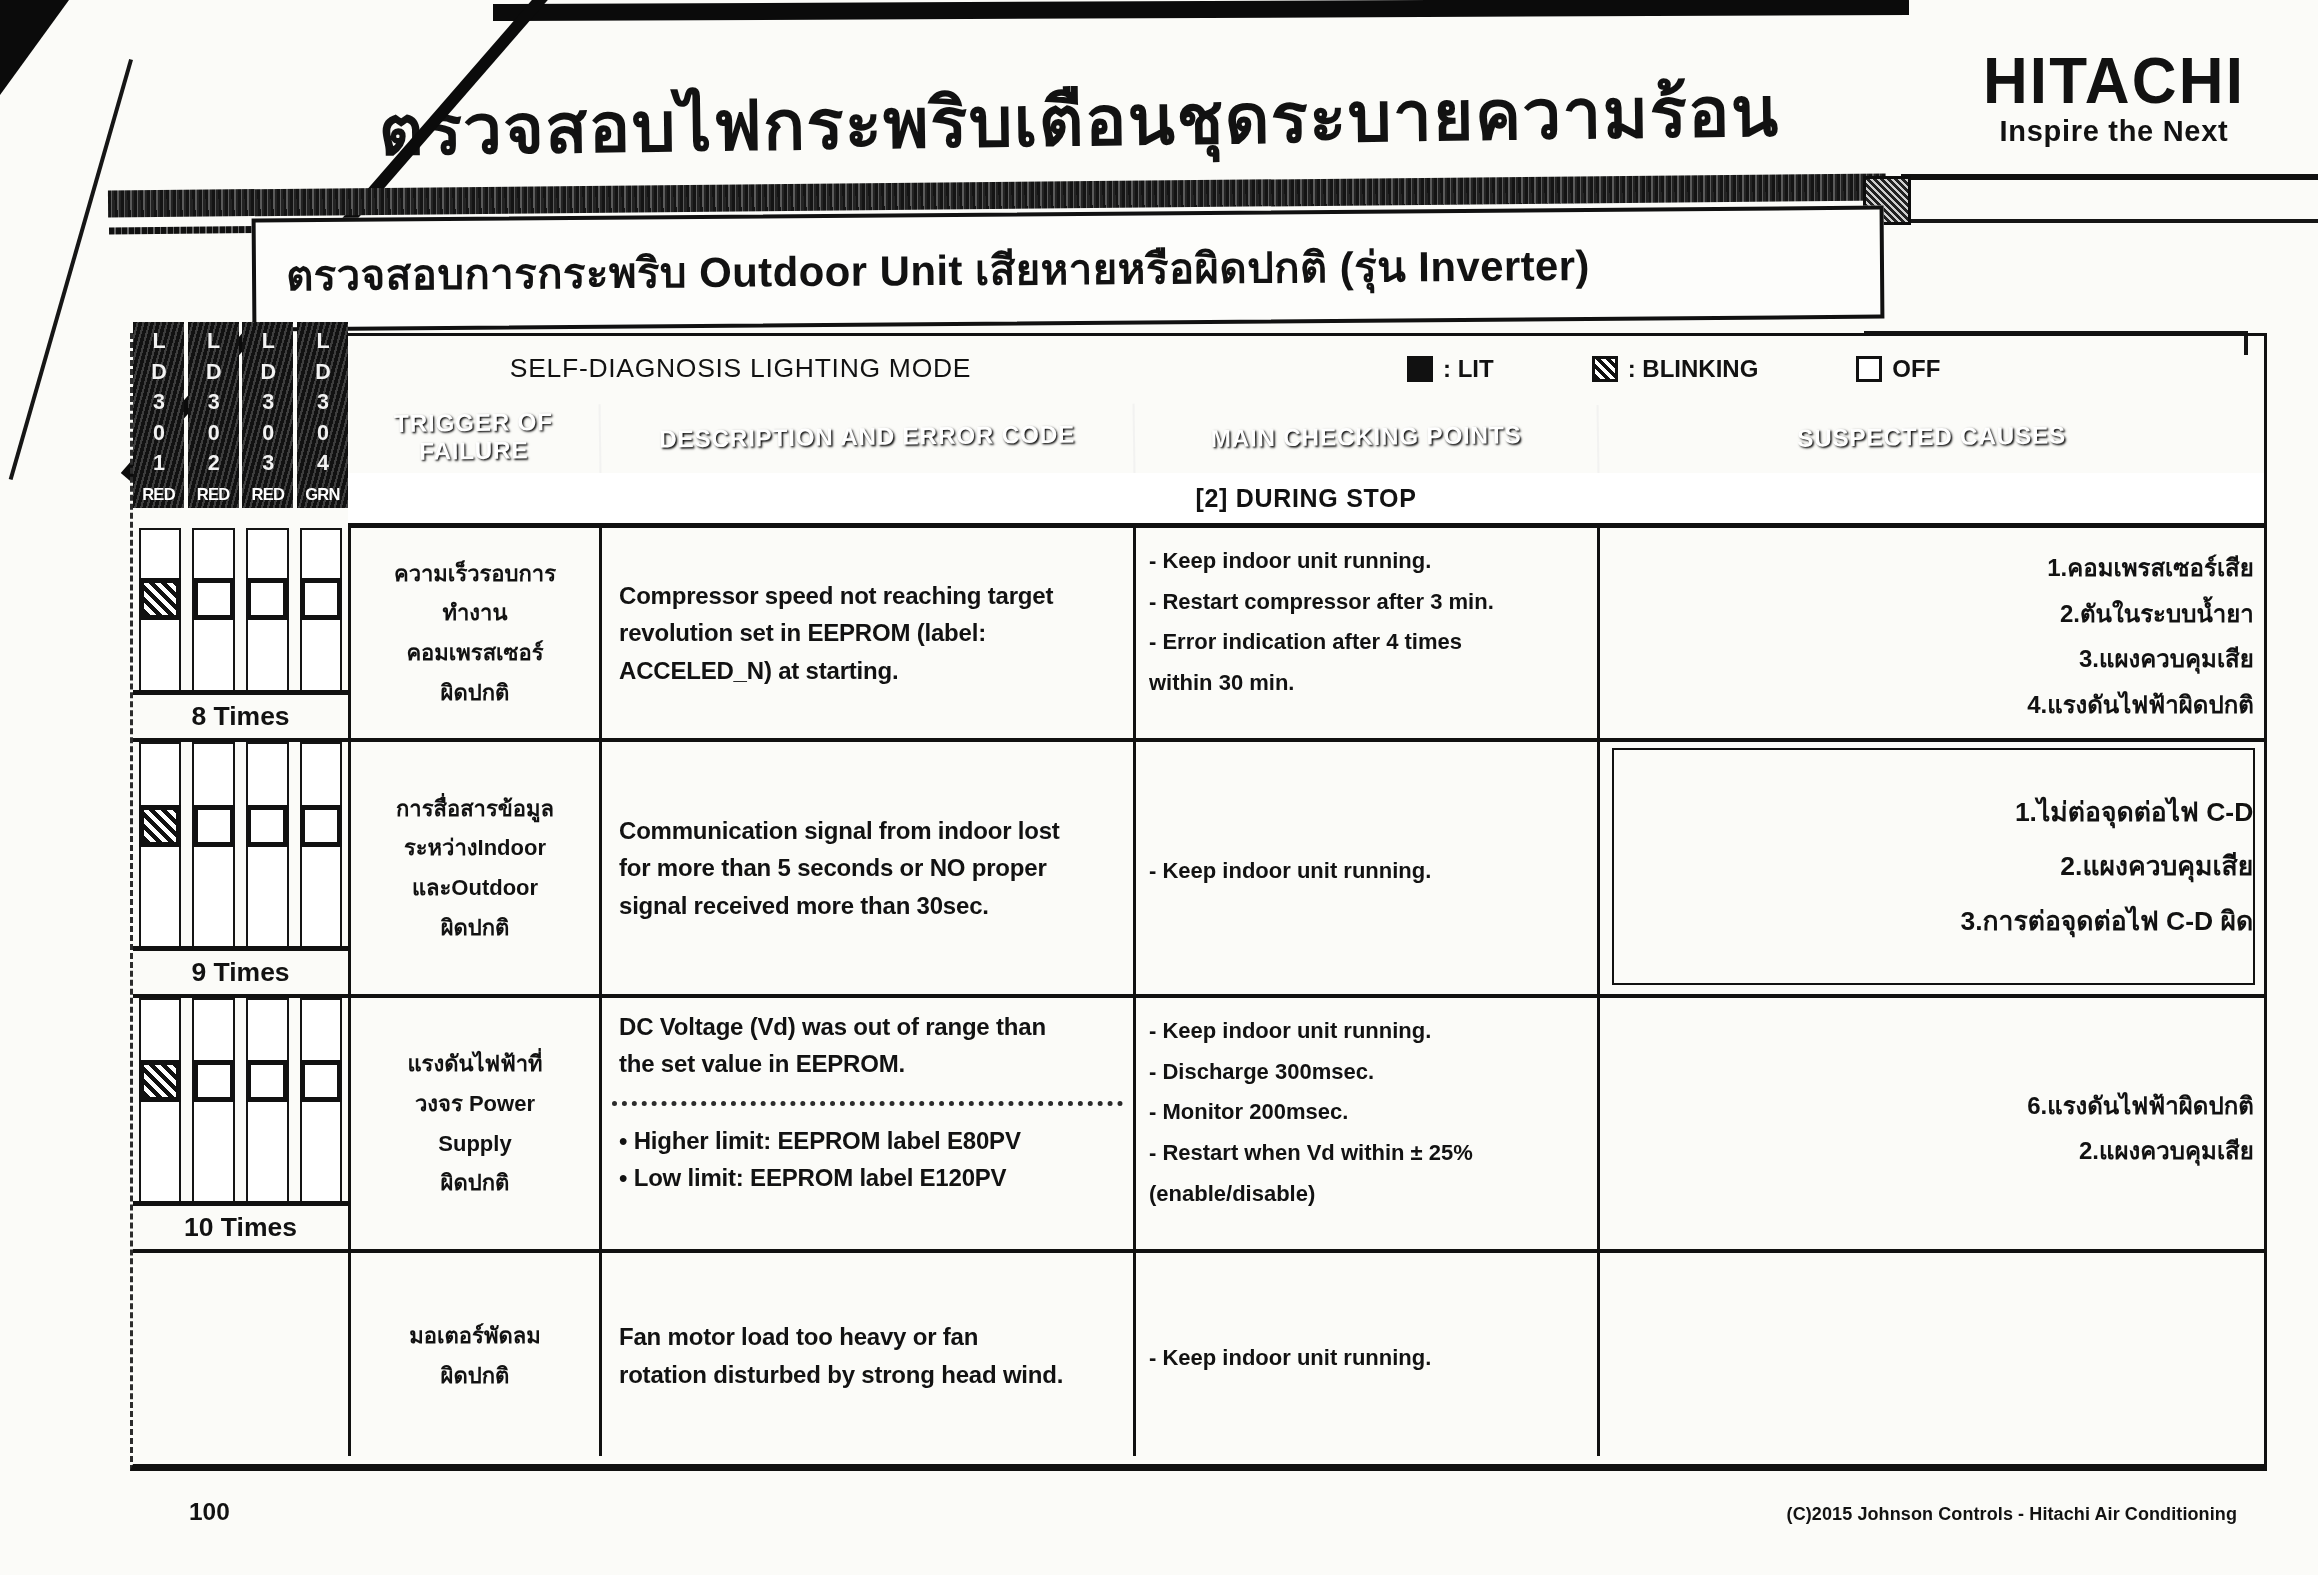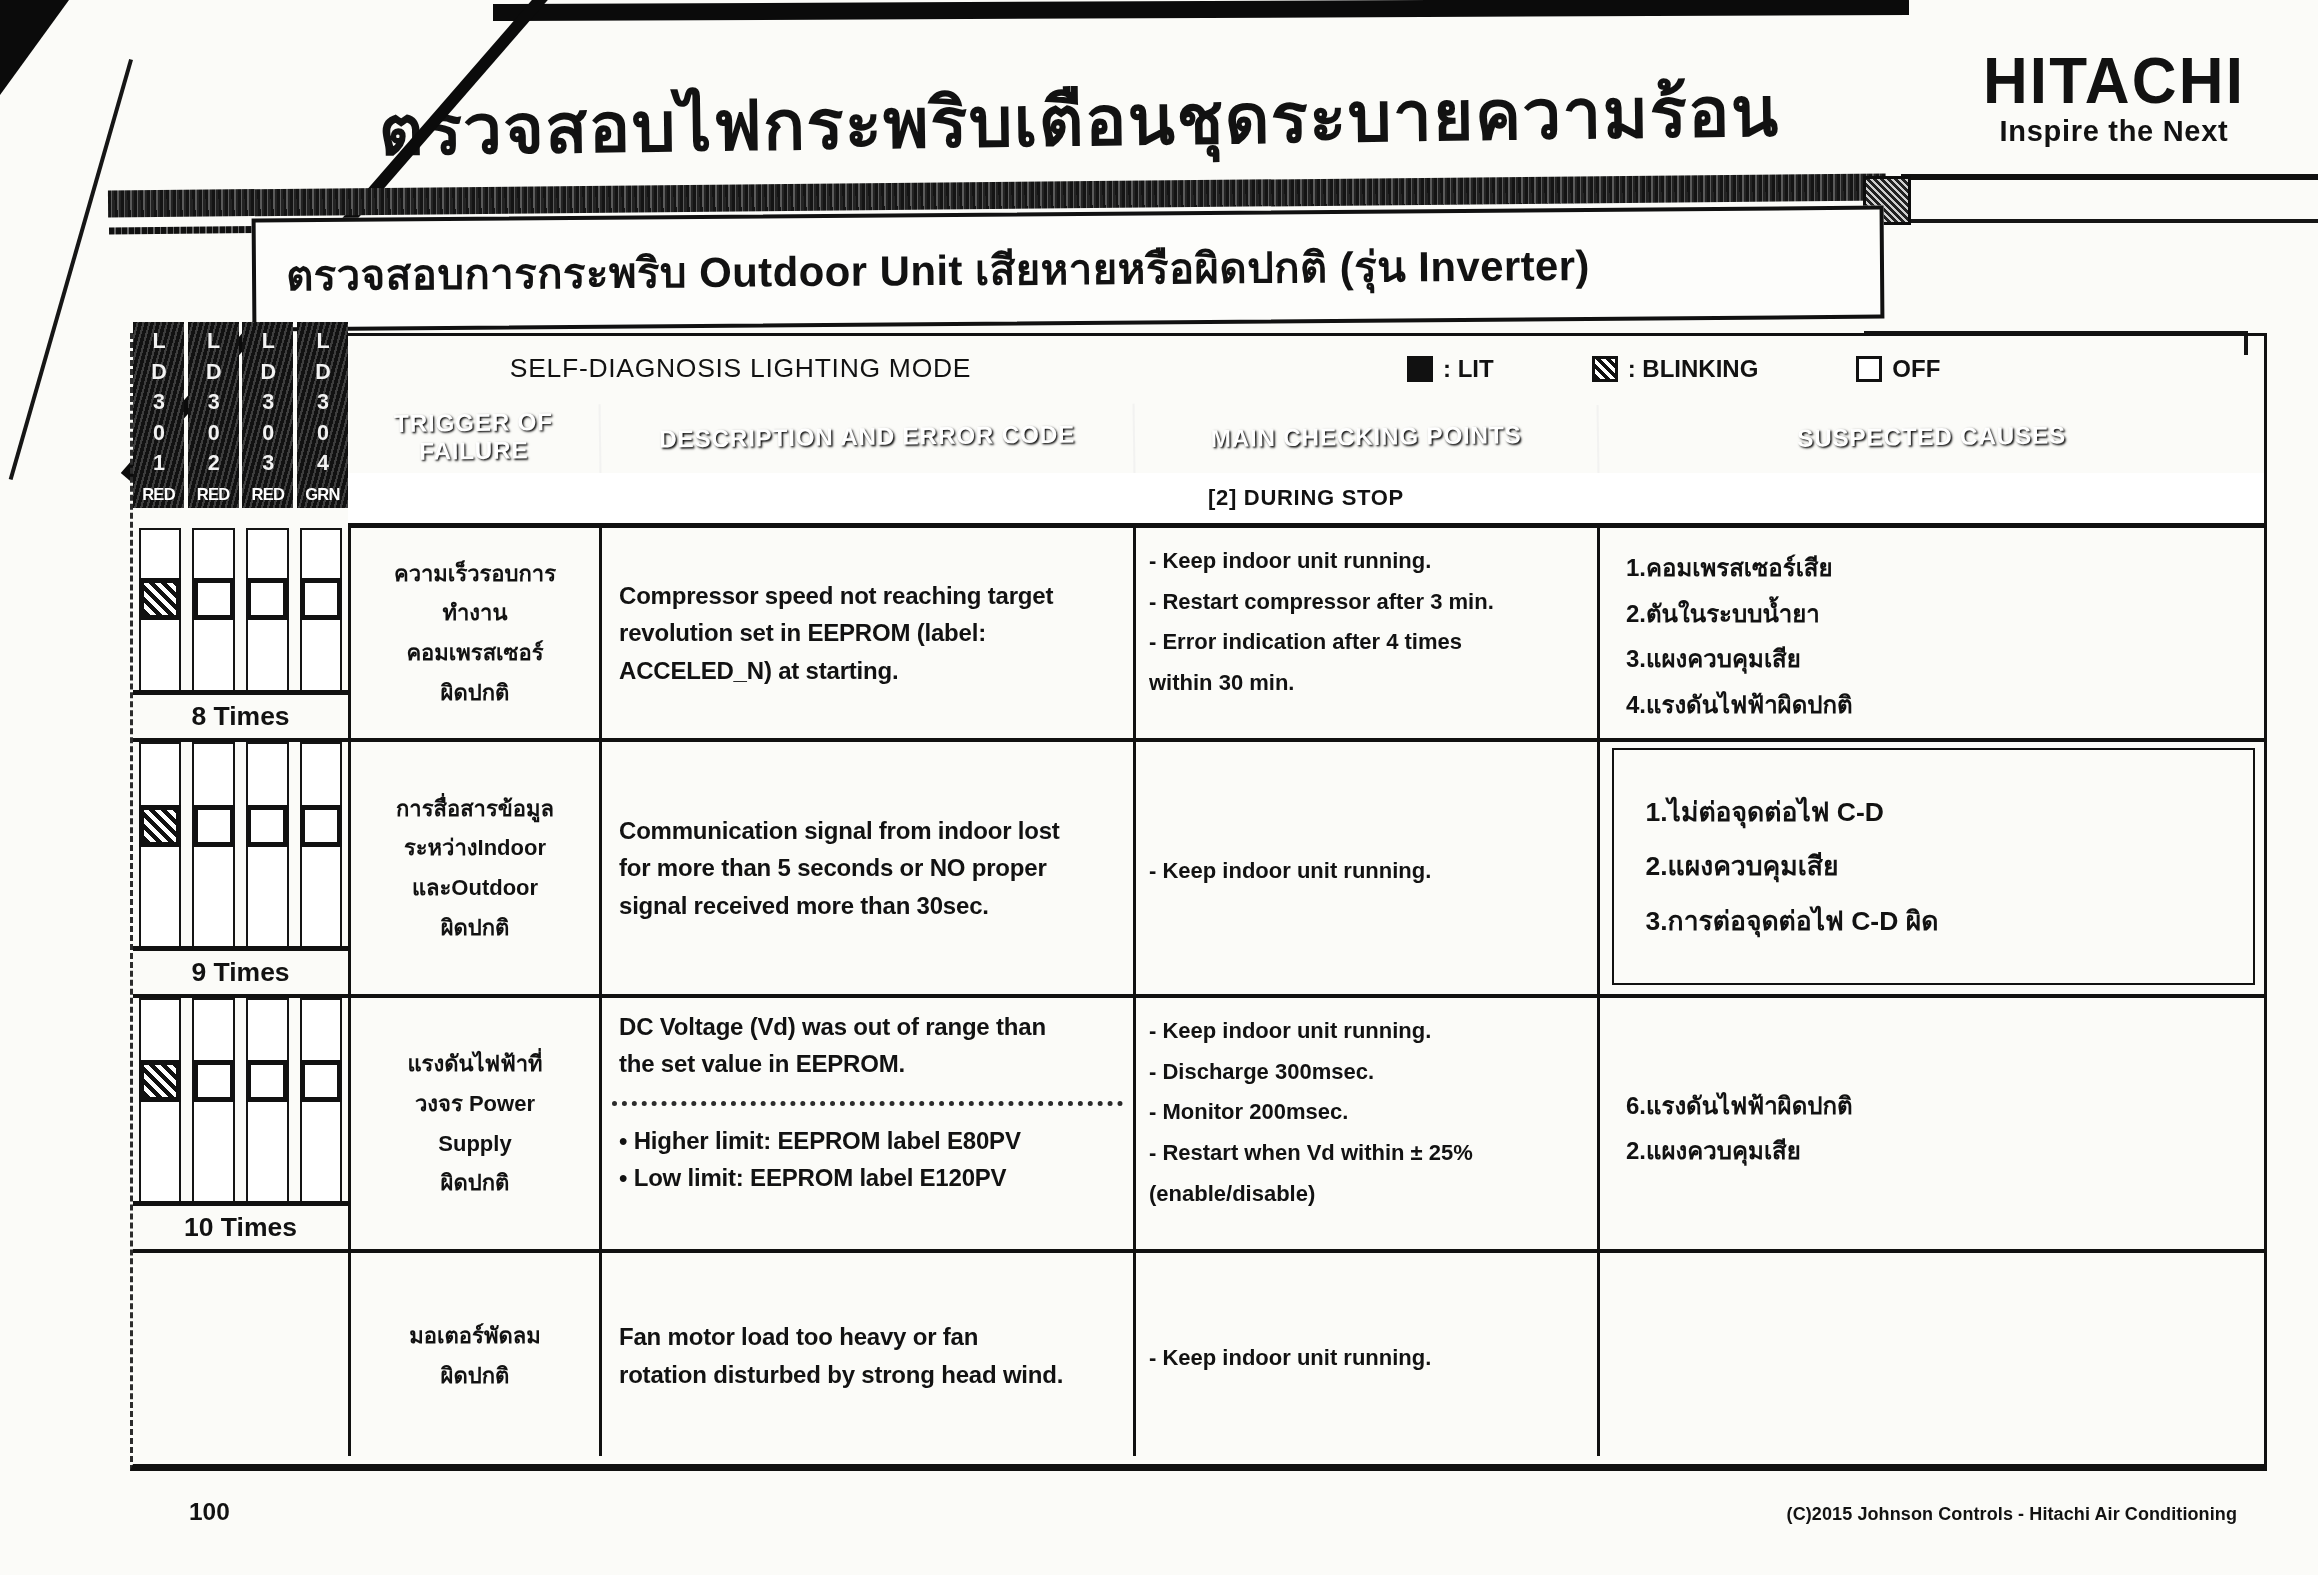--- a/index.html
+++ b/index.html
@@ -68,41 +68,41 @@
 
   .band{position:absolute;left:215px;top:68px;width:1916px;height:72px;display:flex;color:#fff;}
   .band-cell{display:flex;align-items:center;justify-content:center;text-align:center;height:100%;
              font-weight:bold;font-size:24.4px;letter-spacing:0.7px;box-sizing:border-box;
              text-shadow:1.4px 1.4px 2.2px #000;transform:rotate(-0.7deg);}
   .band-cell+.band-cell{border-left:2.2px solid rgba(235,235,235,.55);}
   .bc1{width:251px;} .bc2{width:534px;} .bc3{width:464px;} .bc4{width:667px;}
 
   .section-row{position:absolute;left:215px;top:140px;width:1916px;height:55px;background:#fff;
                border-bottom:5px solid #111;display:flex;align-items:center;justify-content:center;
-               font-weight:bold;font-size:22px;letter-spacing:0.7px;box-sizing:border-box;}
+               font-weight:bold;font-size:25px;letter-spacing:0.7px;box-sizing:border-box;}
 
   .vline{position:absolute;top:195px;height:928px;width:2.9px;background:#111;}
   .v1{left:215px;} .v2{left:466px;} .v3{left:1000px;} .v4{left:1464px;}
   .hline{position:absolute;left:0;width:2131px;height:4.3px;background:#111;}
   .h1{top:405px;} .h2{top:661px;} .h3{top:916px;}
 
   .row{position:absolute;left:0;width:2131px;}
   .r1{top:195px;height:210px;} .r2{top:409px;height:252px;}
   .r3{top:665px;height:251px;} .r4{top:921px;height:203px;}
   .cell{position:absolute;top:0;height:100%;box-sizing:border-box;}
   .c-led{left:0;width:215px;}
   .c-trigger{left:218px;width:248px;display:flex;align-items:center;justify-content:center;
              text-align:center;font-weight:bold;font-size:22px;line-height:1.8;white-space:pre-line;}
   .c-desc{left:469px;width:531px;display:flex;flex-direction:column;justify-content:center;
           font-weight:bold;font-size:24px;line-height:1.55;white-space:pre-line;
           padding:10px 10px 10px 17px;letter-spacing:-0.2px;}
   .c-check{left:1003px;width:461px;display:flex;flex-direction:column;font-weight:bold;
            font-size:22px;line-height:1.85;white-space:pre-line;padding:13px 7.2px 7.2px 13px;border-radius:21px;}
   .c-causes{left:1467px;width:661px;font-weight:bold;font-size:24px;line-height:1.9;
-            white-space:pre-line;}
+            white-space:pre-line;text-align:right;}
   .v-center{justify-content:center;}
   .v-top{justify-content:flex-start;}
   .causes-plain{padding:17px 7.2px 7.2px 26px;display:flex;flex-direction:column;}
   .inner-box{position:absolute;left:11.5px;right:5.7px;top:5.7px;bottom:8.6px;border:2.9px solid #111;
              display:flex;flex-direction:column;padding-left:32px;box-sizing:border-box;
              white-space:pre-line;font-weight:bold;}
   .ib-center{justify-content:center;font-size:26.5px;line-height:2.05;}
   .ib-top{justify-content:flex-start;padding-top:20px;font-size:24.4px;line-height:1.9;}
 
   .lanes{position:absolute;left:5.7px;right:5.7px;top:0;display:flex;gap:11.5px;height:calc(100% - 46px);}

